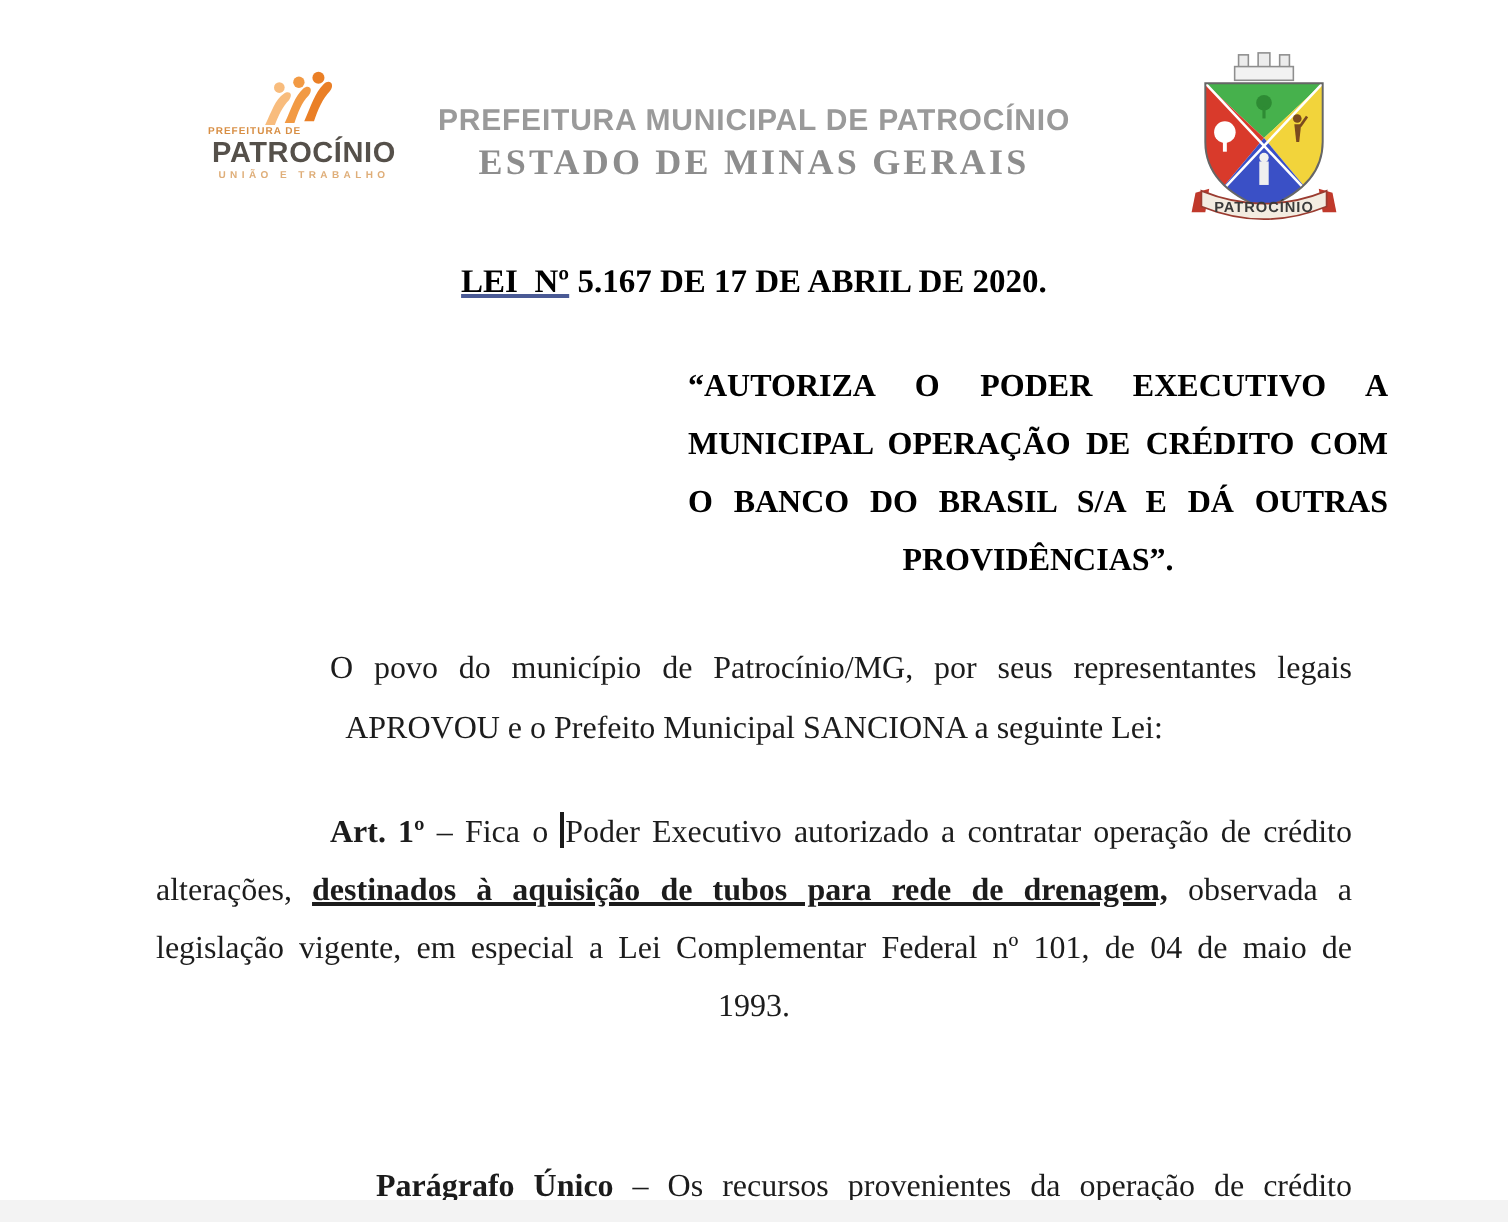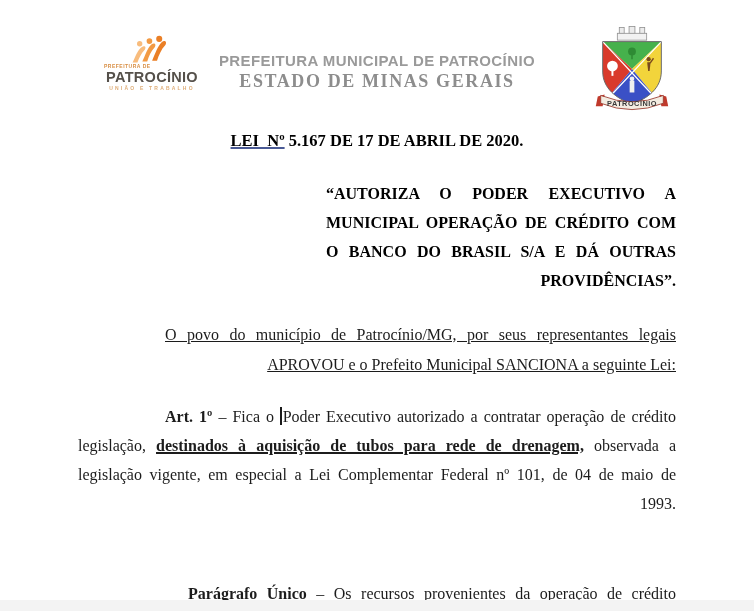--- a/index.html
+++ b/index.html
@@ -44,30 +44,30 @@
 
   
   .law-title { left:0; right:0; top:131px; text-align:center;
     font-size:16.5px; font-weight:bold; color:#000; }
   .law-title .tu {
     text-decoration:underline;
     text-decoration-thickness:2px;
     text-decoration-color:#4a5a95;
   }
 
-  .quote-block { left:326px; top:179px; width:350px;
+  .quote-block { left:344px; top:179px; width:350px;
     font-weight:bold; font-size:16px; color:#000; }
   .quote-block .line { line-height:29px; }
 
   .body-line { line-height:29px; font-size:16px; }
   .jl { text-align:justify; text-align-last:justify; }
-  .jl-end { text-align:right; }
+  .jl-end { text-align:center; }
 
   .preamble-block { left:78px; top:320px; width:598px; }
-  .preamble-block .line { line-height:30px;text-decoration:underline; }
+  .preamble-block .line { line-height:30px; }
   .indent1 { padding-left:87px; }
   .indent2 { padding-left:110px; }
 
   .article-block { left:78px; top:402px; width:598px; }
   .paragrafo-block { left:78px; top:579px; width:598px; }
 
   .b { font-weight:bold; }
   .bu { font-weight:bold; text-decoration:underline; text-decoration-thickness:1.5px; }
 
   .caret {
@@ -157,21 +157,21 @@
   <div class="abs preamble-block">
     <div class="line body-line jl indent1"><span class="pw">O povo do município de Patrocínio/MG, por seus representantes legais</span></div>
     <div class="line body-line jl-end"><span class="pw">APROVOU e o Prefeito Municipal SANCIONA a seguinte Lei:</span></div>
   </div>
 
   <div class="abs article-block">
     <div class="body-line jl indent1">
       <span class="b pw">Art. 1º</span><span class="pw"> – Fica o </span><span class="caret"></span><span class="pw">Poder Executivo autorizado a contratar operação de crédito</span>
     </div>
     <div class="body-line jl">
-      <span class="pw">legislação, </span><span class="bu pw">destinados à aquisição de tubos para rede de drenagem,</span><span class="pw"> observada a</span>
+      <span class="pw">alterações, </span><span class="bu pw">destinados à aquisição de tubos para rede de drenagem,</span><span class="pw"> observada a</span>
     </div>
     <div class="body-line jl"><span class="pw">legislação vigente, em especial a Lei Complementar Federal nº 101, de 04 de maio de</span></div>
     <div class="body-line jl-end"><span class="pw">1993.</span></div>
   </div>
 
   <div class="abs paragrafo-block">
     <div class="body-line jl indent2">
       <span class="b pw">Parágrafo Único</span><span class="pw"> – Os recursos provenientes da operação de crédito</span>
     </div>
   </div>

